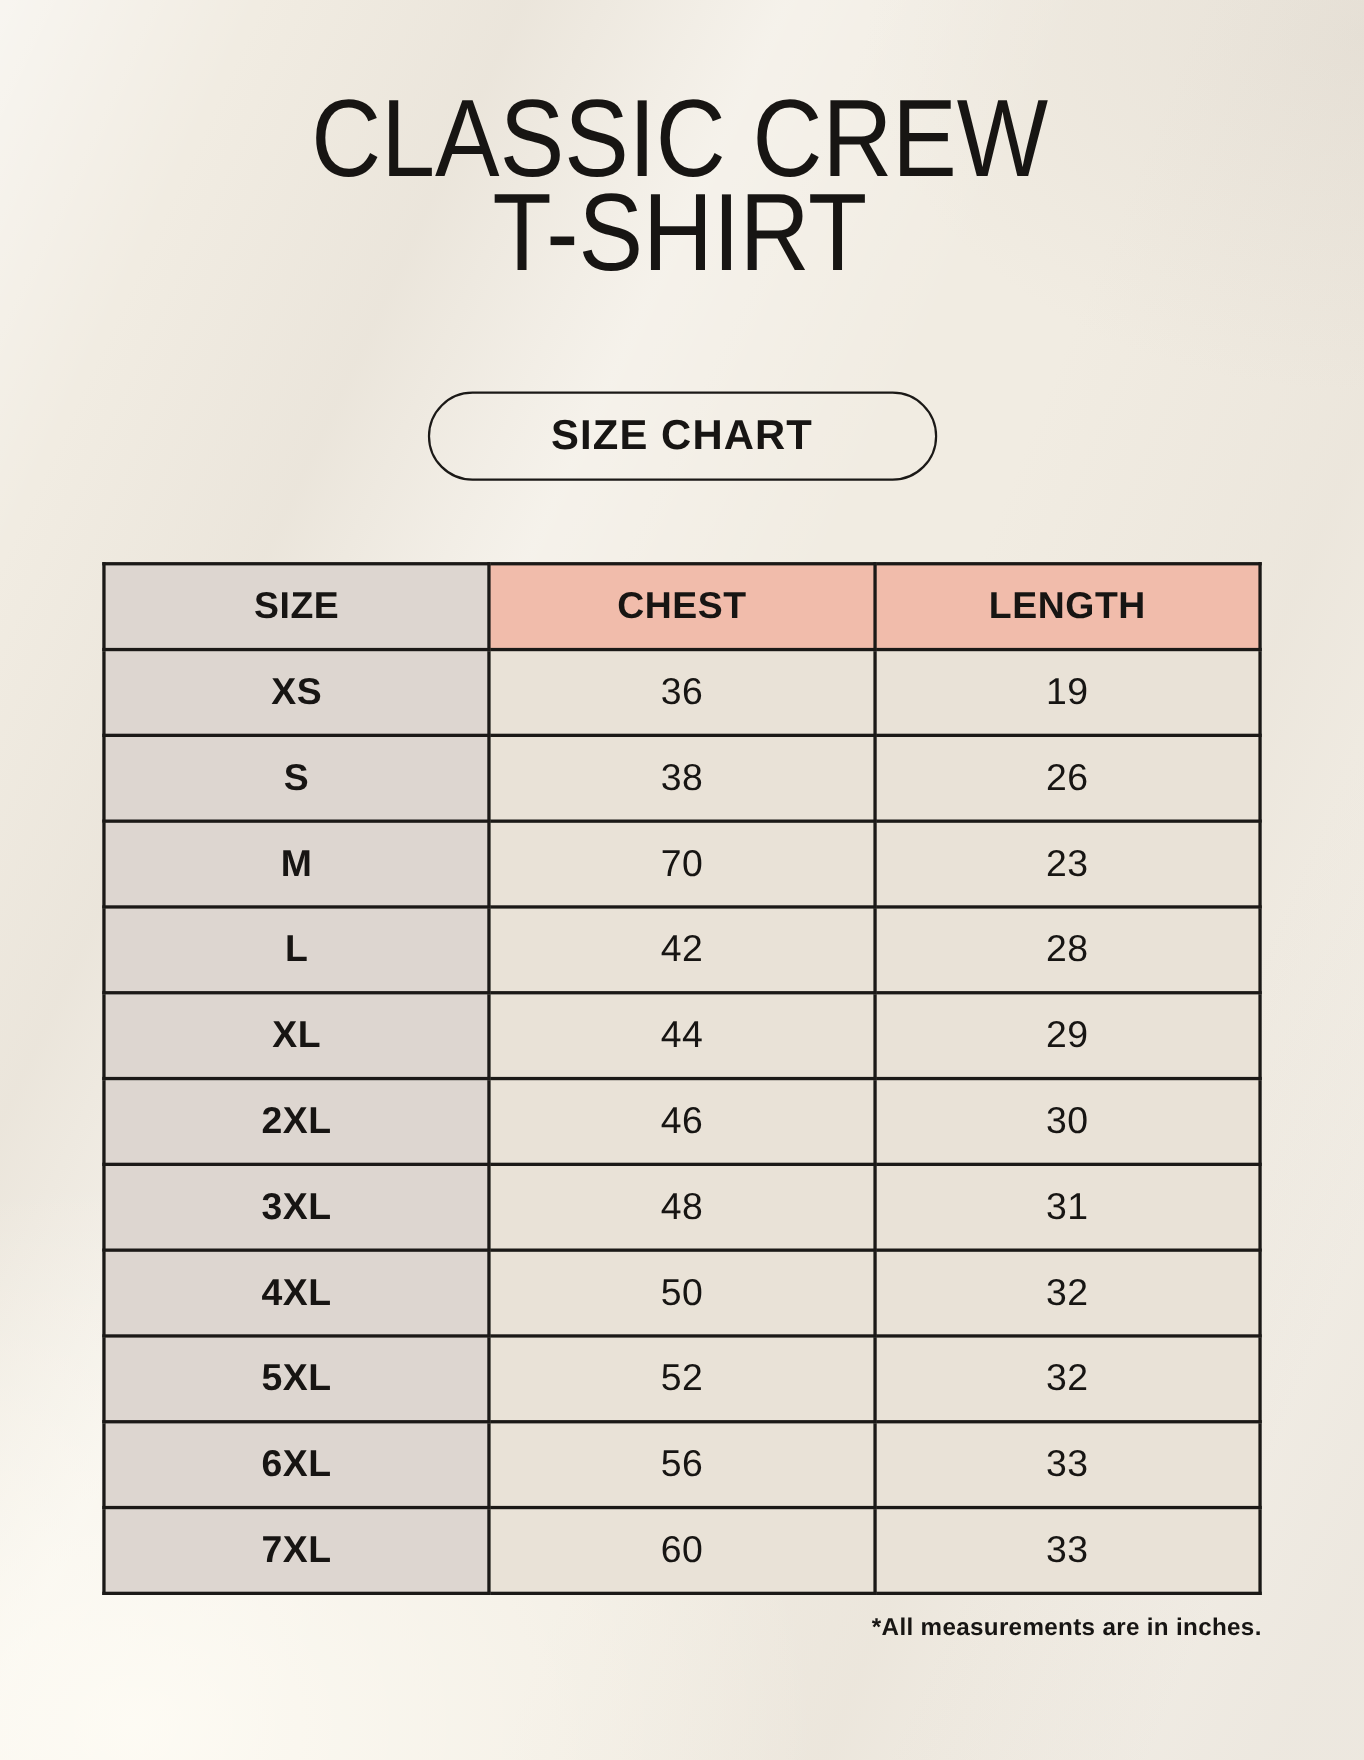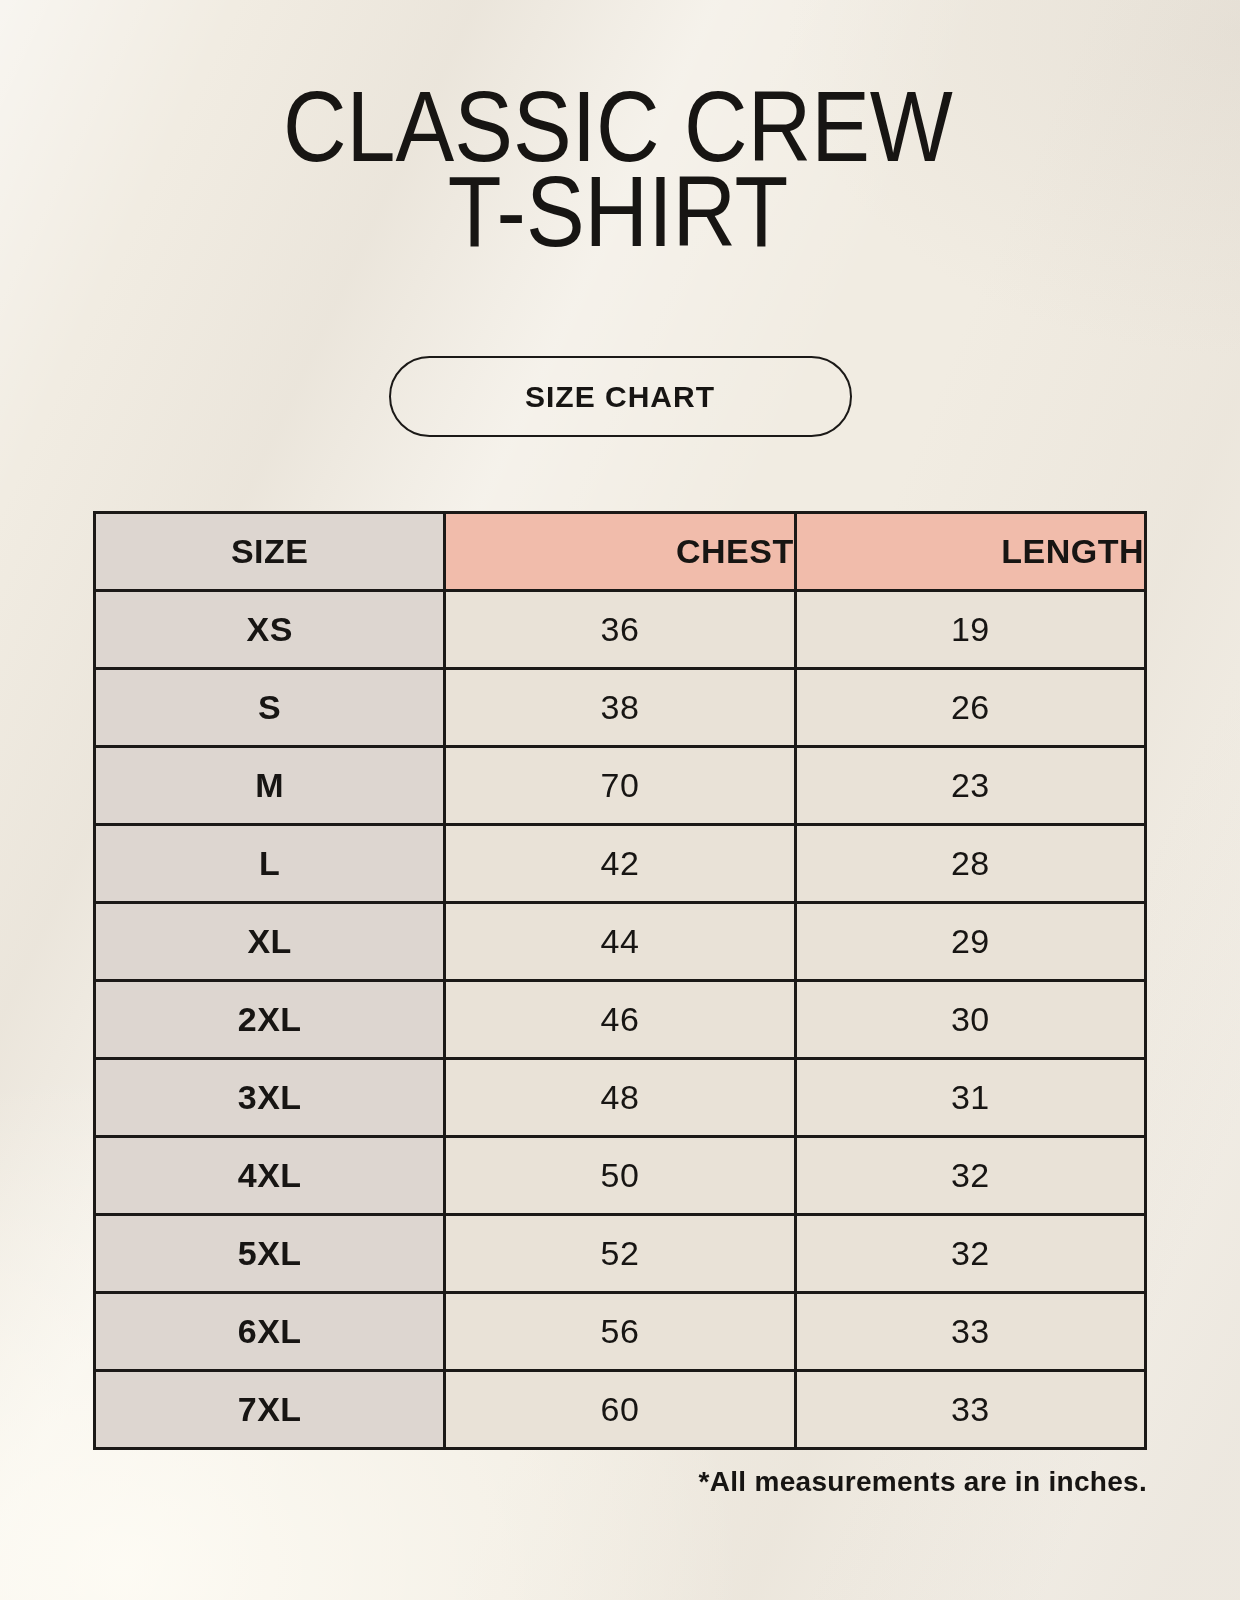--- a/index.html
+++ b/index.html
@@ -36,21 +36,21 @@
     height: 81px;
     margin: 102px auto 0 auto;
     border: 2.5px solid var(--table_border, #1b1917);
     border-radius: 44px;
     background: transparent;
     display: flex;
     align-items: center;
     justify-content: center;
   }
   .badge-label {
-    font-size: 30px;
+    font-size: 38px;
     font-weight: 700;
     letter-spacing: 1px;
     color: var(--text, #171513);
   }
 
   table.size-table {
     width: 1054px;
     margin: 74px auto 16px auto;
     border-collapse: collapse;
     table-layout: fixed;
@@ -59,28 +59,28 @@
     border: 3px solid var(--table_border, #1b1917);
     height: 75px;
     text-align: center;
     vertical-align: middle;
     font-size: 34px;
     letter-spacing: 0.5px;
     padding: 0;
   }
   .size-table thead th { font-weight: 700; }
   .size-table .col-size   { background: var(--size_column_background, #ddd6d0); font-weight: 700; }
-  .size-table thead .col-measure { background: var(--measure_header_background, #f1bcab); text-align: right; }
+  .size-table thead .col-measure { background: var(--measure_header_background, #f1bcab); }
   .size-table tbody .col-measure { background: var(--value_cell_background, #e9e2d7); font-weight: 400; }
 
   .footnote {
     width: 1054px;
     margin: 11px auto 0 auto;
     text-align: right;
-    font-size: 28px;
+    font-size: 22px;
     font-weight: 700;
     letter-spacing: 0.3px;
     color: var(--text, #171513);
   }
 </style>
 </head>
 <body>
 
 <div class="page">
 

